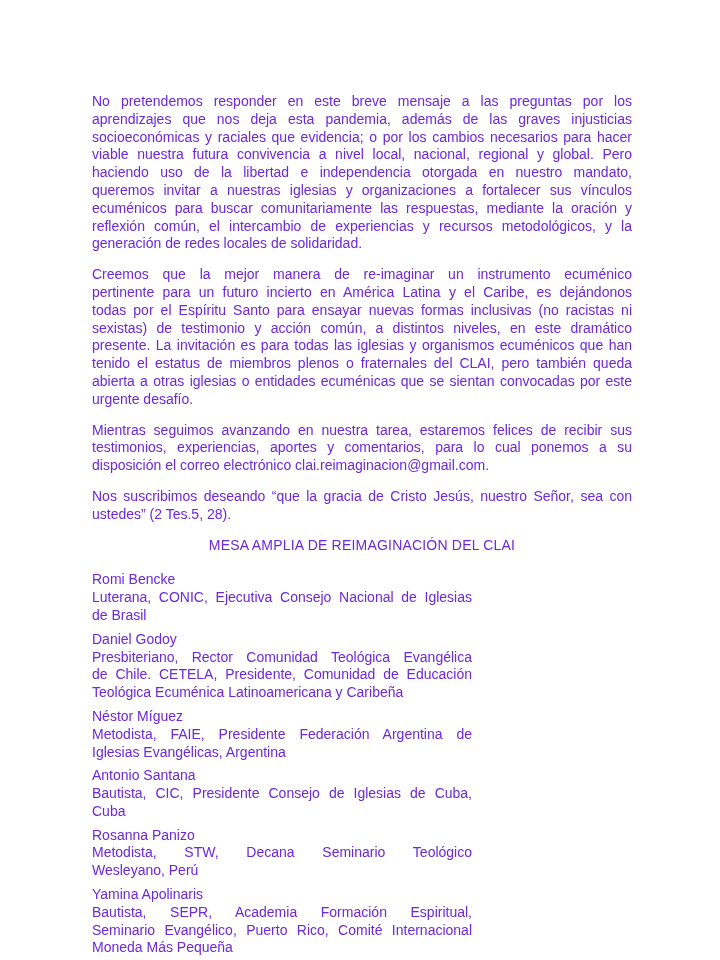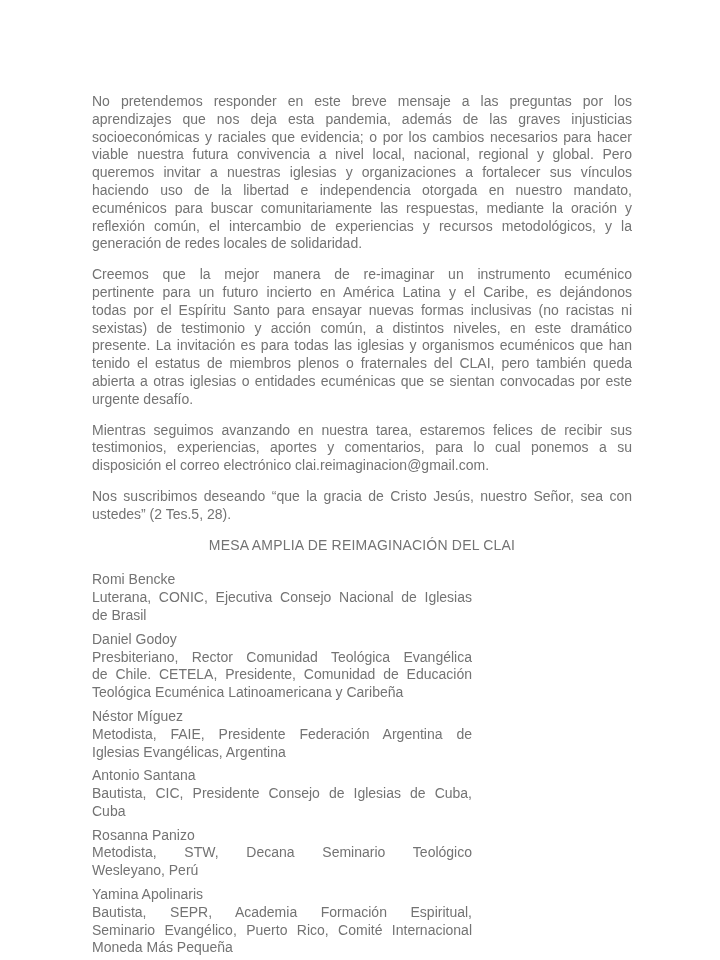--- a/index.html
+++ b/index.html
@@ -7,21 +7,21 @@
     padding: 0;
     background: #ffffff;
   }
   .page {
     position: relative;
     width: 720px;
     height: 960px;
     background: #ffffff;
     overflow: hidden;
     font-family: "Liberation Sans", sans-serif;
-    color: #737373;
+    color: #6d28d9;
   }
   .content {
     position: absolute;
     left: 92px;
     top: 93px;
     width: 540px;
     font-size: 14px;
     line-height: 17.8px;
   }
   .para {
@@ -65,22 +65,22 @@
 <body>
 
 <div class="page">
   <div class="content">
     <div id="paragraphs">
         <div class="para">
           <div class="line">No pretendemos responder en este breve mensaje a las preguntas por los</div>
           <div class="line">aprendizajes que nos deja esta pandemia, además de las graves injusticias</div>
           <div class="line">socioeconómicas y raciales que evidencia; o por los cambios necesarios para hacer</div>
           <div class="line">viable nuestra futura convivencia a nivel local, nacional, regional y global. Pero</div>
+          <div class="line">haciendo uso de la libertad e independencia otorgada en nuestro mandato,</div>
           <div class="line">queremos invitar a nuestras iglesias y organizaciones a fortalecer sus vínculos</div>
-          <div class="line">haciendo uso de la libertad e independencia otorgada en nuestro mandato,</div>
           <div class="line">ecuménicos para buscar comunitariamente las respuestas, mediante la oración y</div>
           <div class="line">reflexión común, el intercambio de experiencias y recursos metodológicos, y la</div>
           <div class="line last">generación de redes locales de solidaridad.</div>
         </div>
         <div class="para">
           <div class="line">Creemos que la mejor manera de re-imaginar un instrumento ecuménico</div>
           <div class="line">pertinente para un futuro incierto en América Latina y el Caribe, es dejándonos</div>
           <div class="line">todas por el Espíritu Santo para ensayar nuevas formas inclusivas (no racistas ni</div>
           <div class="line">sexistas) de testimonio y acción común, a distintos niveles, en este dramático</div>
           <div class="line">presente. La invitación es para todas las iglesias y organismos ecuménicos que han</div>

